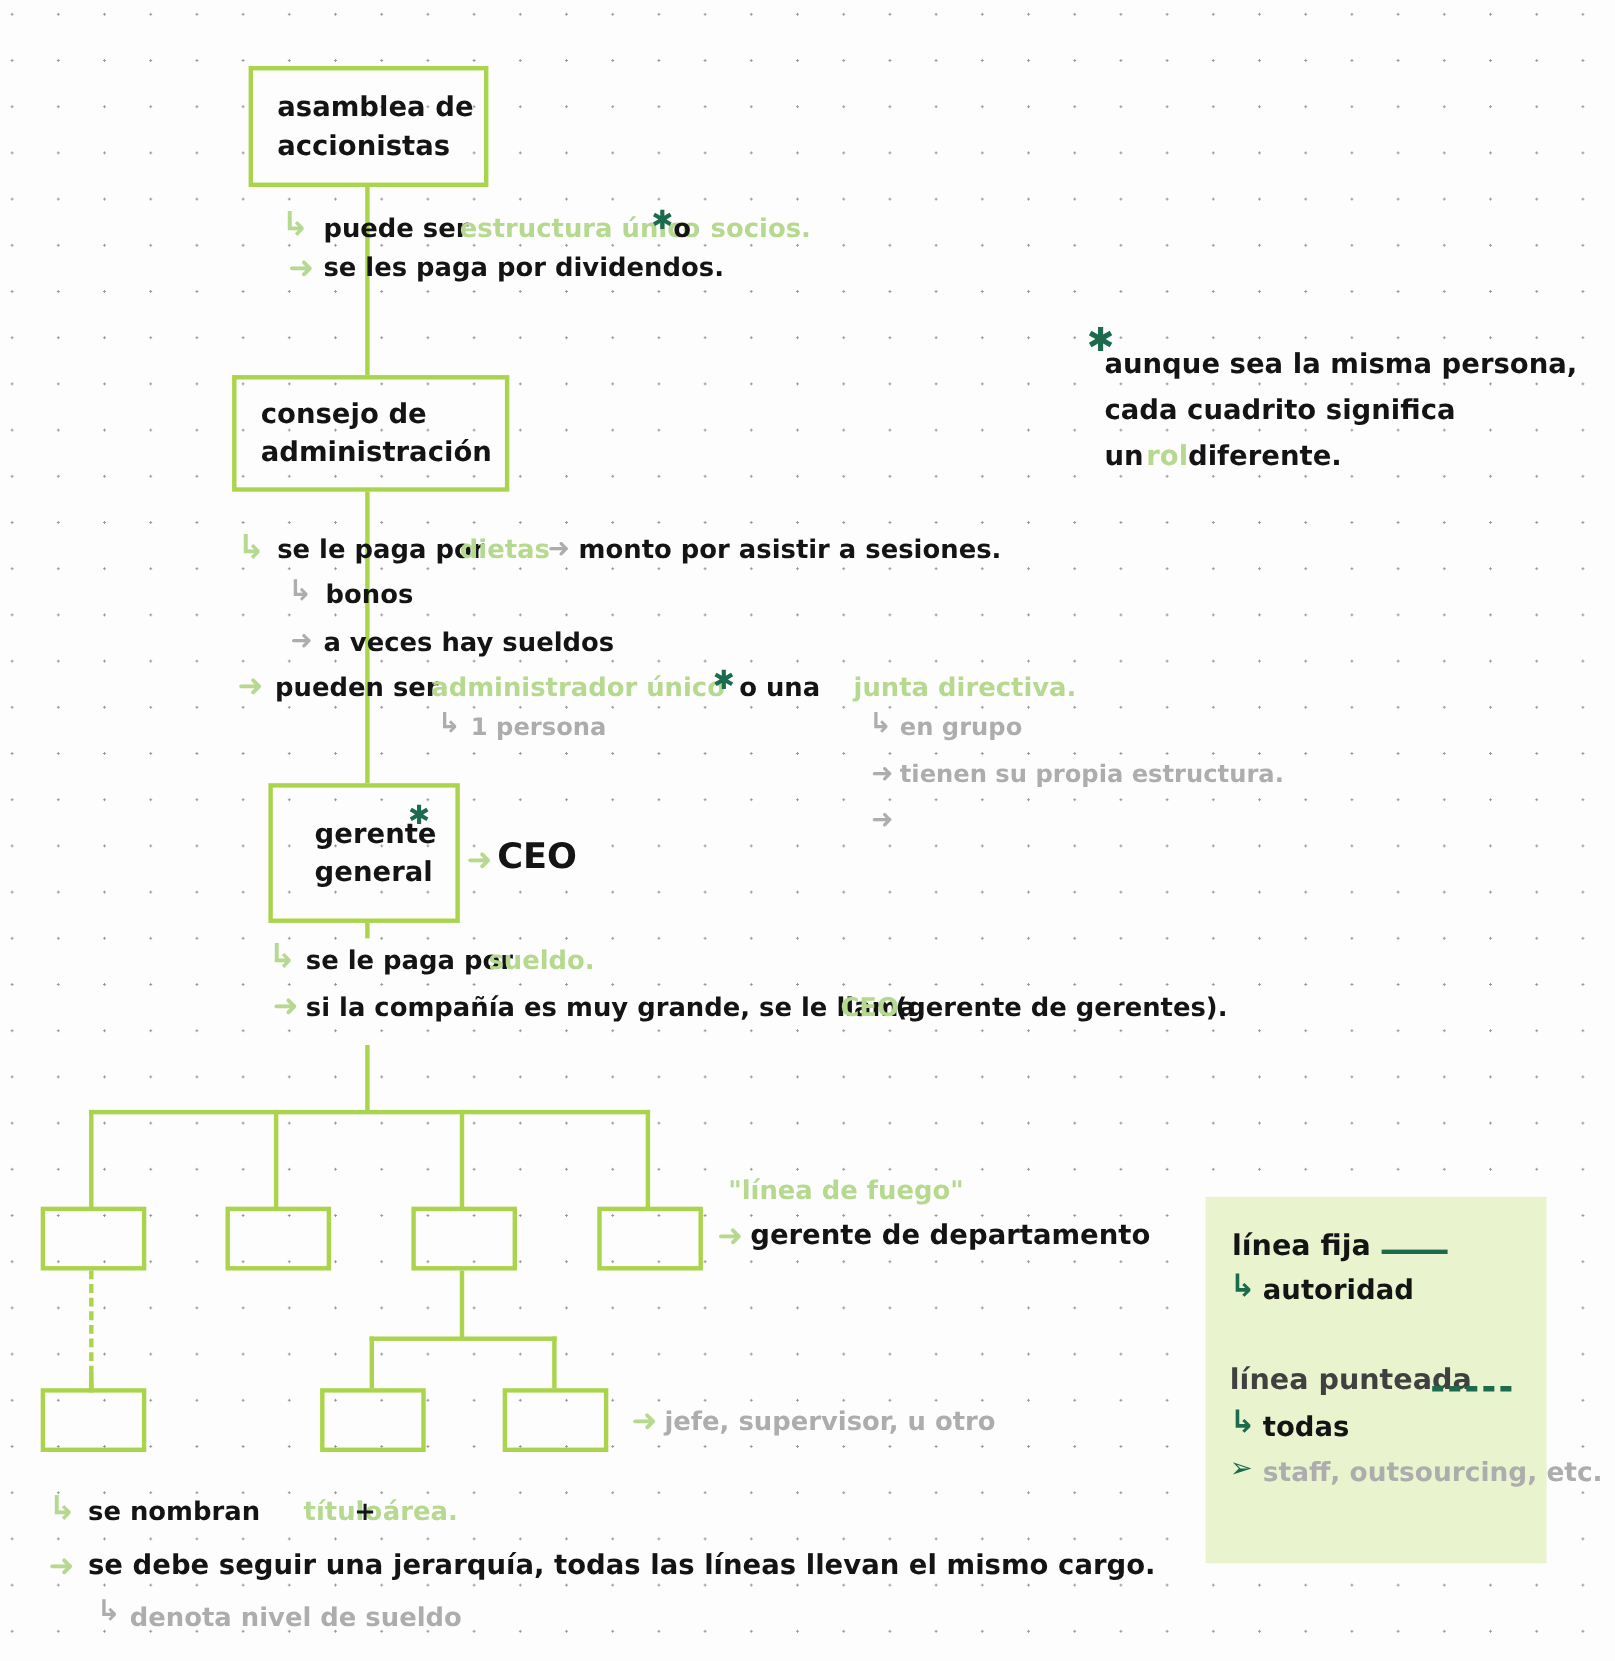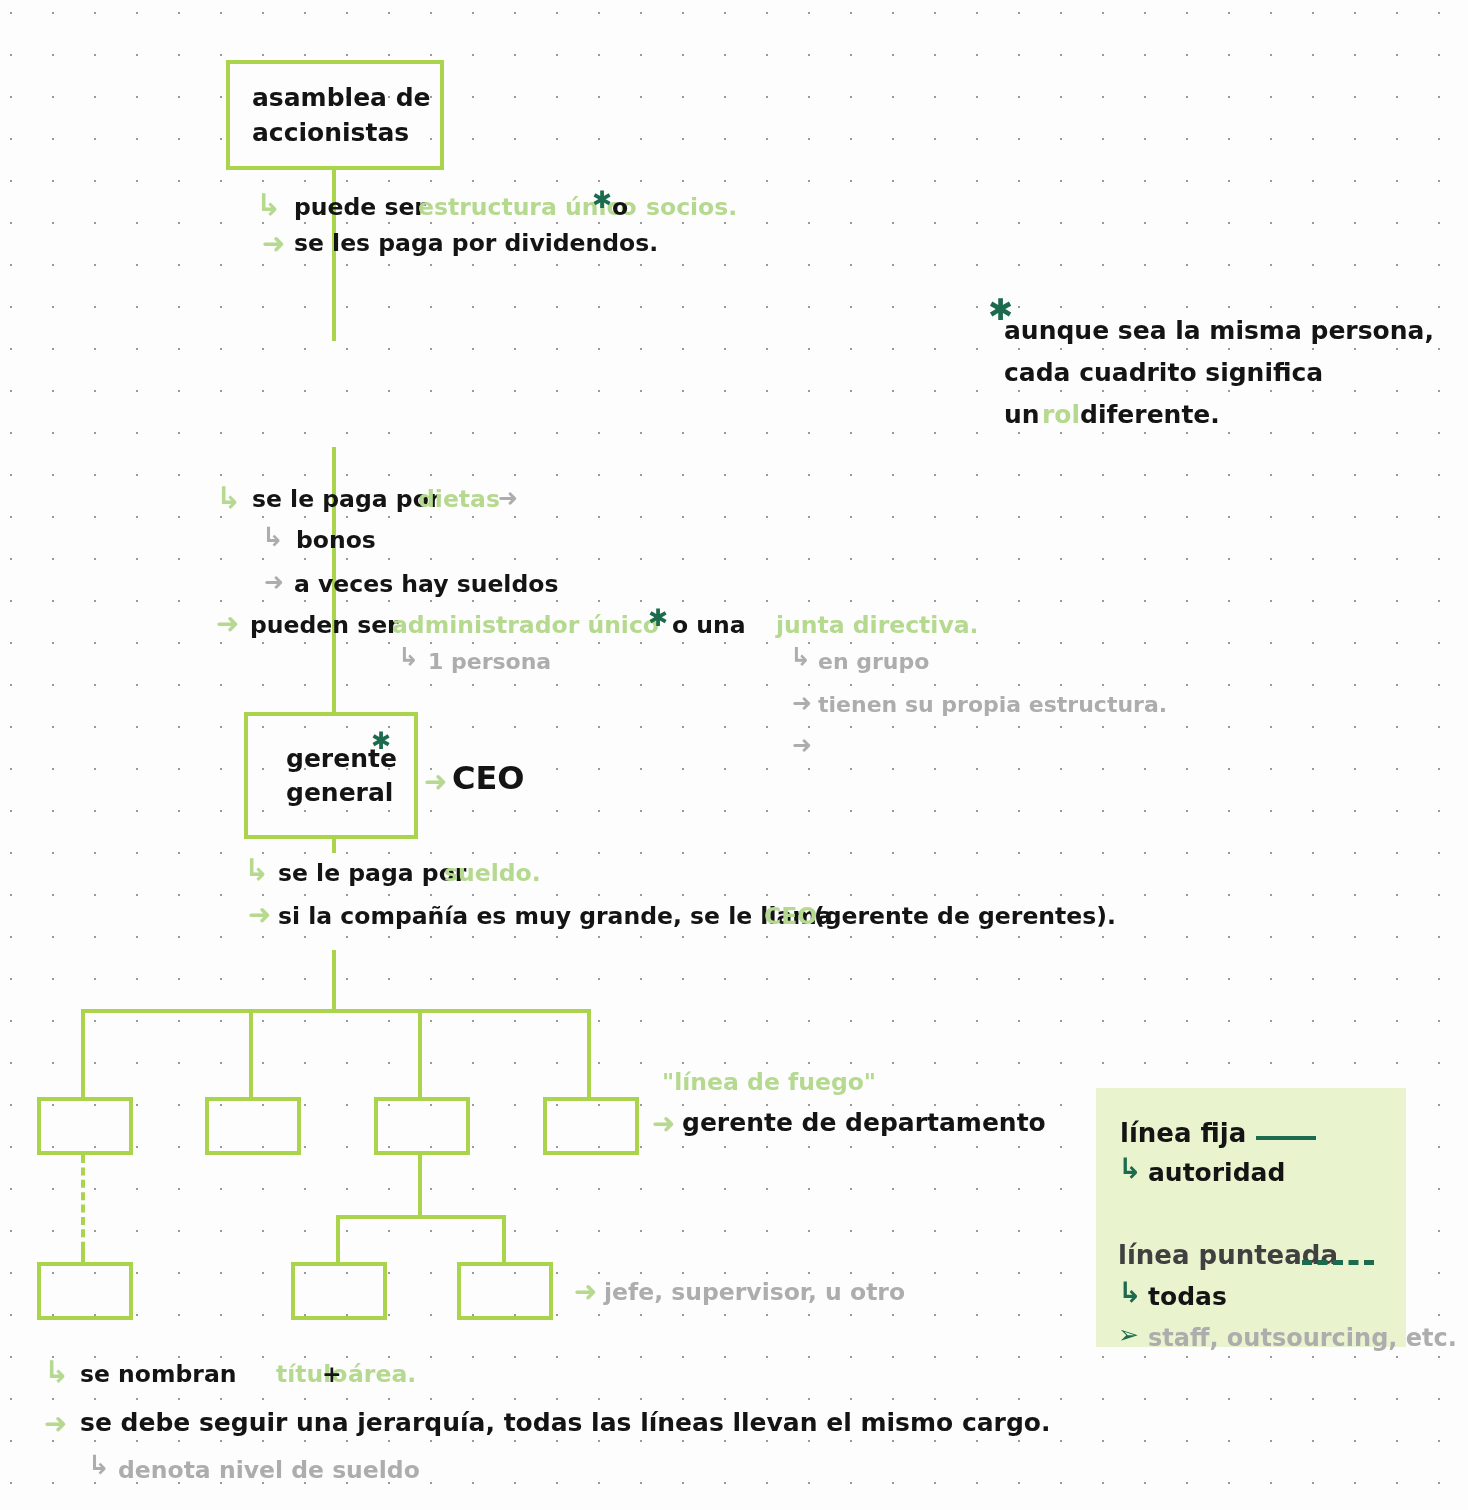--- a/index.html
+++ b/index.html
@@ -89,26 +89,31 @@
   <span class="arw str grn" style="left:262px;top:230px;">➜</span>
   <span class="t blk s26" style="left:294px;top:231px;">se les paga  por dividendos.</span>
 
   <span class="ast" style="position:absolute;left:988px;top:292px;font-size:30px;">✱</span>
   <span class="t blk s28" style="left:1004px;top:318px;">aunque sea la misma persona,</span>
   <span class="t blk s28" style="left:1004px;top:360px;">cada cuadrito significa</span>
   <span class="t blk s28" style="left:1004px;top:402px;">un</span>
   <span class="t grn s28" style="left:1042px;top:402px;">rol</span>
   <span class="t blk s28" style="left:1080px;top:402px;">diferente.</span>
 
+  <div class="box" style="left:211px;top:341px;width:252px;height:106px;">
+    <div class="lbl">consejo de
+administración</div>
+  </div>
   <div class="ln vl" style="left:332px;top:447px;height:265px;"></div>
 
   <span class="arw hook grn" style="left:216px;top:483px;">↳</span>
   <span class="t blk s26" style="left:252px;top:487px;">se le paga por</span>
   <span class="t grn s26" style="left:418px;top:487px;">dietas</span>
   <span class="arw str gry" style="left:498px;top:486px;font-size:24px;">➜</span>
+  <span class="t blk s26" style="left:526px;top:487px;">monto por asistir a sesiones.</span>
 
   <span class="arw hook gry" style="left:262px;top:524px;font-size:26px;">↳</span>
   <span class="t blk s26" style="left:296px;top:528px;">bonos</span>
 
   <span class="arw str gry" style="left:264px;top:570px;font-size:24px;">➜</span>
   <span class="t blk s26" style="left:294px;top:572px;">a veces hay sueldos</span>
 
   <span class="arw str grn" style="left:216px;top:610px;">➜</span>
   <span class="t blk s26" style="left:250px;top:613px;">pueden ser</span>
   <span class="t grn s26" style="left:392px;top:613px;">administrador único</span>
@@ -172,21 +177,21 @@
   <div class="box" style="left:291px;top:1262px;width:96px;height:58px;"></div>
   <div class="box" style="left:457px;top:1262px;width:96px;height:58px;"></div>
 
   <span class="t grn s26" style="left:662px;top:1070px;">"línea de fuego"</span>
   <span class="arw str grn" style="left:652px;top:1110px;">➜</span>
   <span class="t blk s28" style="left:682px;top:1110px;">gerente de departamento</span>
 
   <span class="arw str grn" style="left:574px;top:1278px;">➜</span>
   <span class="t gry s26" style="left:604px;top:1280px;">jefe, supervisor, u otro</span>
 
-  <div id="legend" style="left:1096px;top:1088px;width:310px;height:259px;">
+  <div id="legend" style="left:1096px;top:1088px;width:310px;height:333px;">
     <span class="row blk" style="left:24px;top:30px;font-size:26px;font-weight:700;color:#141414;">línea fija</span>
     <span class="legline" style="left:160px;top:48px;width:60px;"></span>
 
     <span class="row dgrn" style="left:22px;top:64px;font-size:28px;">↳</span>
     <span class="row" style="left:52px;top:70px;font-size:25px;font-weight:700;color:#141414;">autoridad</span>
 
     <span class="row blk" style="left:22px;top:152px;font-size:26px;font-weight:700;color:#404040;">línea punteada</span>
     <span class="legdash" style="left:206px;top:172px;width:72px;"></span>
 
     <span class="row dgrn" style="left:22px;top:188px;font-size:28px;">↳</span>

